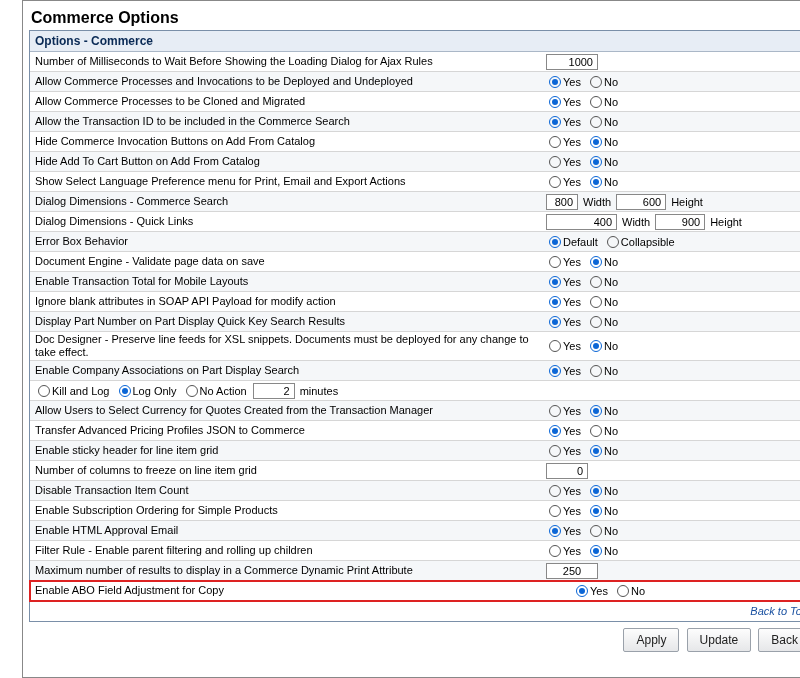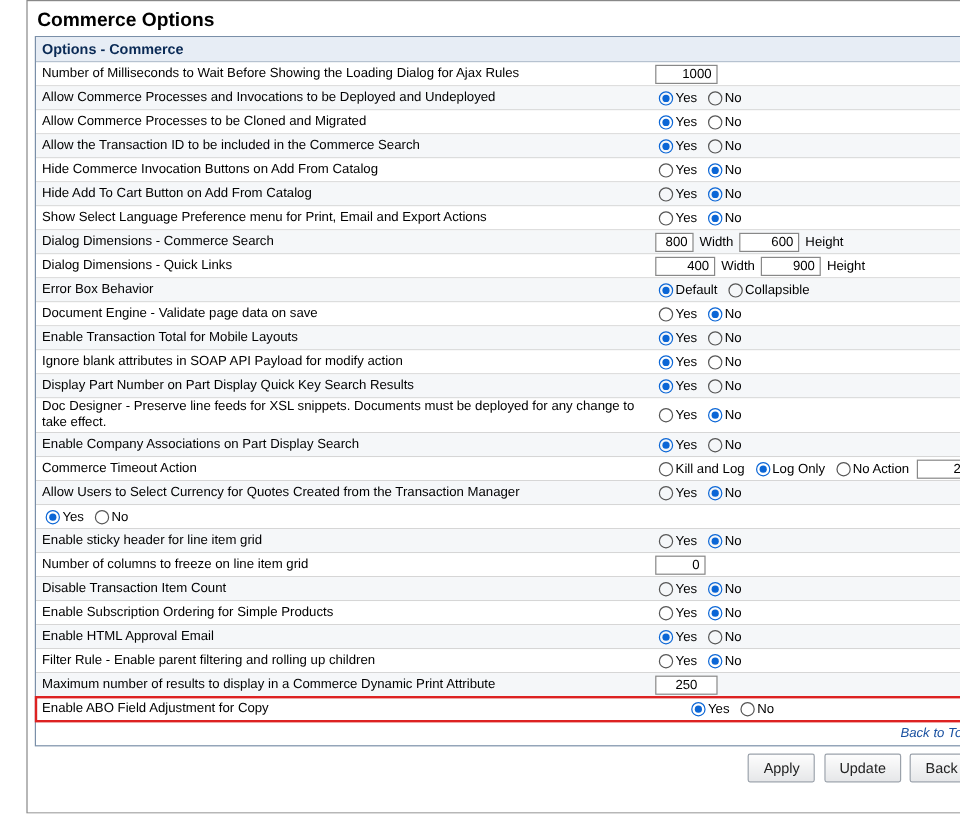--- a/index.html
+++ b/index.html
@@ -228,21 +228,21 @@
           <div class="controls">
             <input class="txt" value="800" style="width: 32px;">
             <span class="suffix">Width</span>
             <input class="txt" value="600" style="width: 50px;">
             <span class="suffix">Height</span>
           </div>
         </div>
         <div class="row">
           <div class="label">Dialog Dimensions - Quick Links</div>
           <div class="controls">
-            <input class="txt" value="400" style="width: 50px;">
+            <input class="txt" value="400" style="width: 71px;">
             <span class="suffix">Width</span>
             <input class="txt" value="900" style="width: 50px;">
             <span class="suffix">Height</span>
           </div>
         </div>
         <div class="row">
           <div class="label">Error Box Behavior</div>
           <div class="controls">
             <span style="display: inline-flex; align-items: center;">
               <span class="radio selected"></span>
@@ -326,21 +326,20 @@
               <span class="radio selected"></span>
               <span class="rlabel">Yes</span>
             </span>
             <span style="display: inline-flex; align-items: center;">
               <span class="radio"></span>
               <span class="rlabel">No</span>
             </span>
           </div>
         </div>
         <div class="row">
-          <div class="label">Commerce Timeout Action</div>
           <div class="controls">
             <span style="display: inline-flex; align-items: center;">
               <span class="radio"></span>
               <span class="rlabel">Kill and Log</span>
             </span>
             <span style="display: inline-flex; align-items: flex-end;">
               <span class="radio selected"></span>
               <span class="rlabel">Log Only</span>
             </span>
             <span style="display: inline-flex; align-items: center;">
@@ -358,20 +357,21 @@
               <span class="radio"></span>
               <span class="rlabel">Yes</span>
             </span>
             <span style="display: inline-flex; align-items: center;">
               <span class="radio selected"></span>
               <span class="rlabel">No</span>
             </span>
           </div>
         </div>
         <div class="row">
+          <div class="label">Transfer Advanced Pricing Profiles JSON to Commerce</div>
           <div class="controls">
             <span style="display: inline-flex; align-items: center;">
               <span class="radio selected"></span>
               <span class="rlabel">Yes</span>
             </span>
             <span style="display: inline-flex; align-items: center;">
               <span class="radio"></span>
               <span class="rlabel">No</span>
             </span>
           </div>

